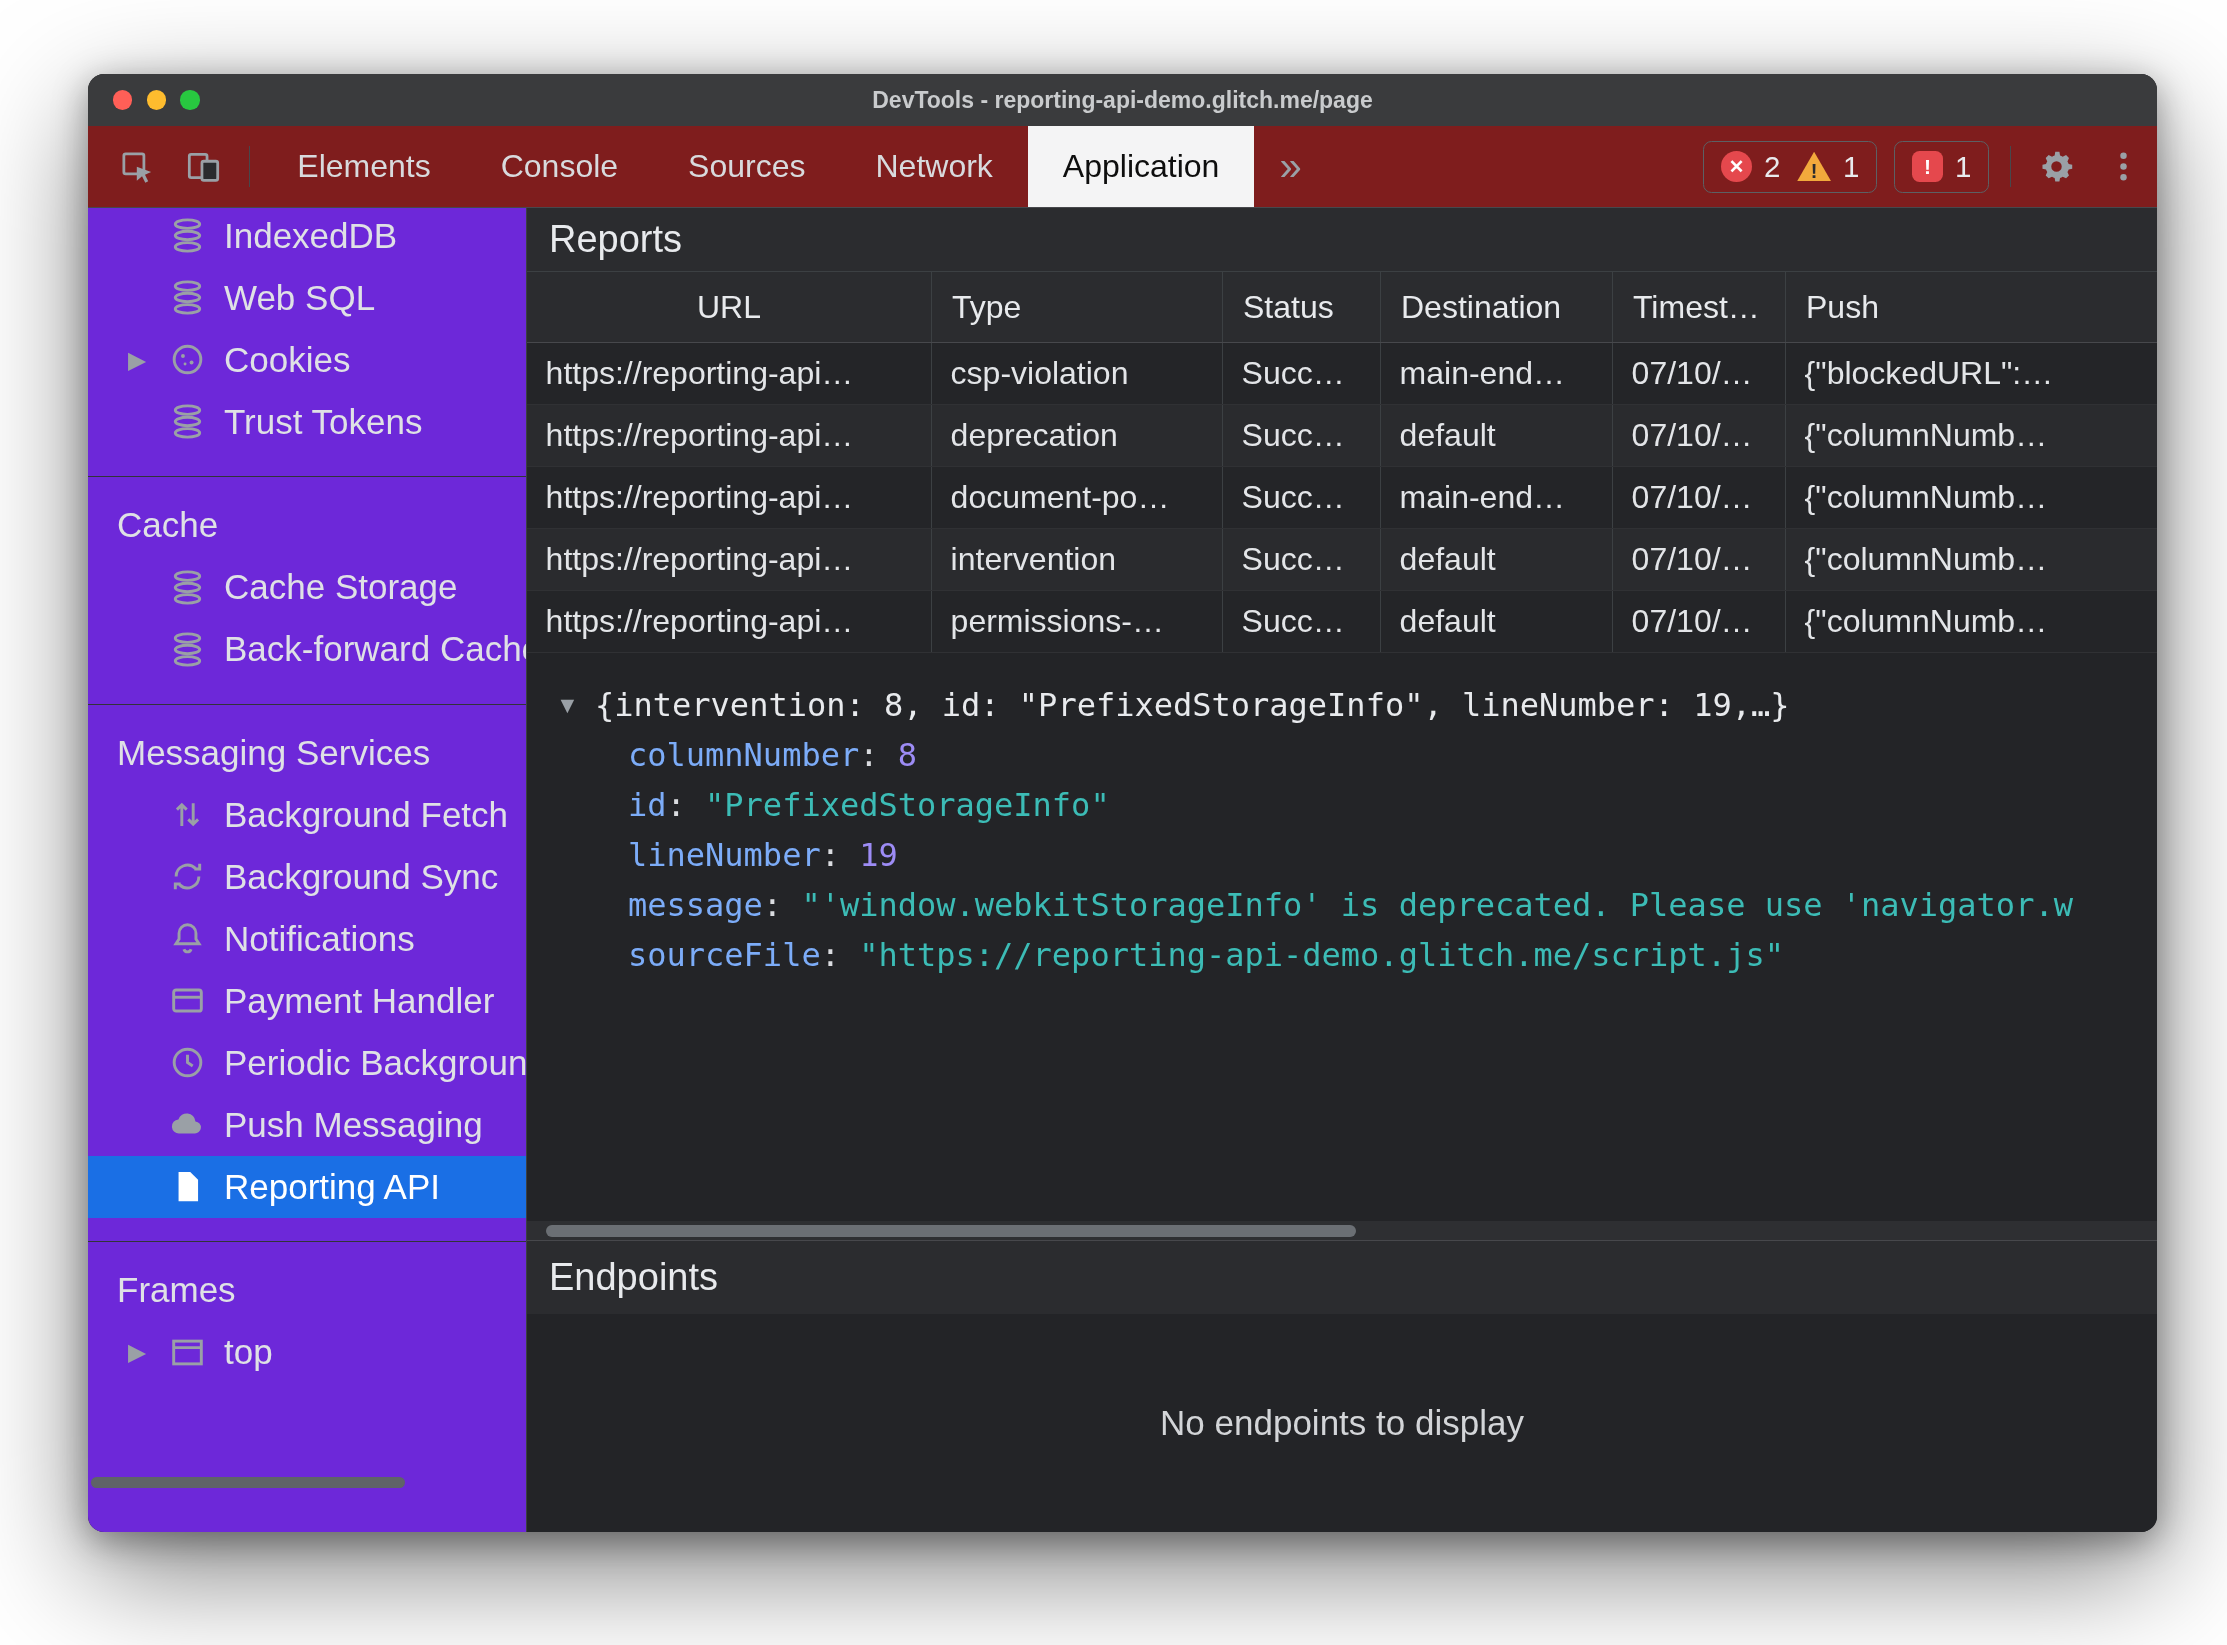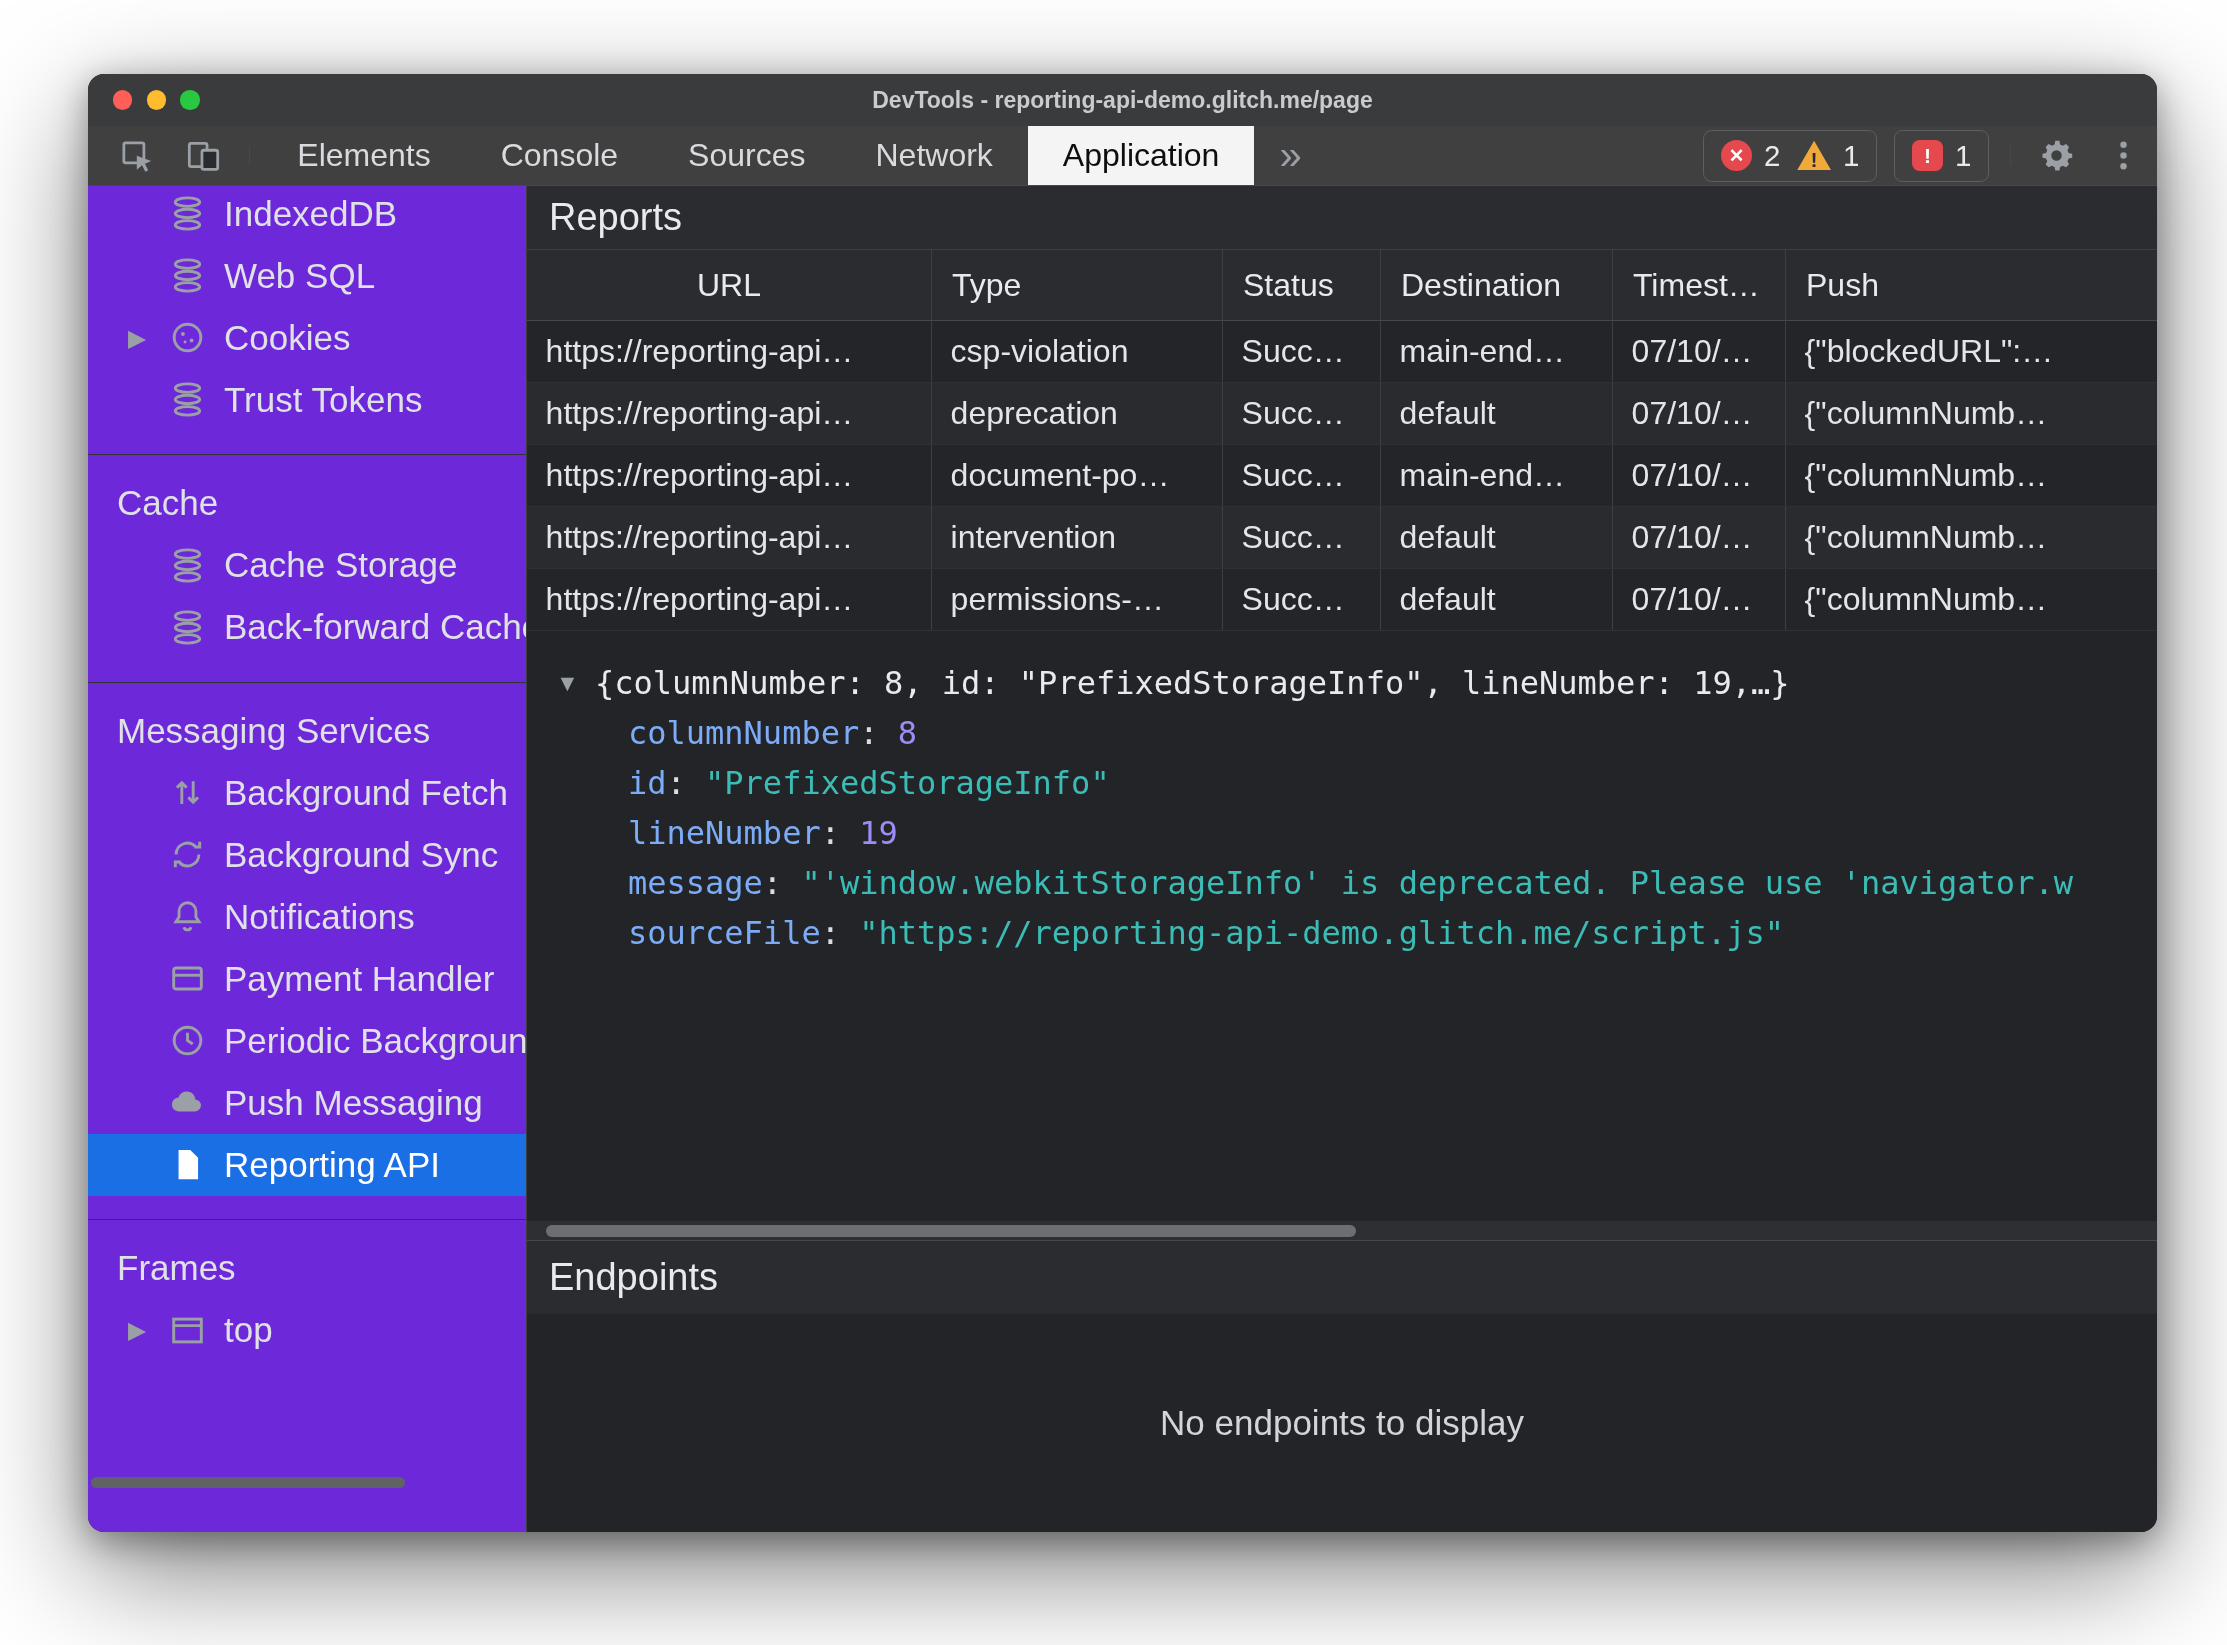--- a/index.html
+++ b/index.html
@@ -13,21 +13,21 @@
 
   
   .titlebar { height: 52px; flex: 0 0 auto; background: #3a3b3d; position: relative;
     display: flex; align-items: center; justify-content: center; }
   .lights { position: absolute; left: 25px; top: 0; bottom: 0; display: flex; align-items: center; gap: 14.3px; }
   .light { width: 19.4px; height: 19.4px; border-radius: 50%; display: inline-block; }
   .light.red { background: #ff5f57; } .light.yellow { background: #febc2e; } .light.green { background: #28c840; }
   .title { font-size: 23px; font-weight: 700; color: #c9cbcd; }
 
   
-  .toolbar { height: 60px; flex: 0 0 auto; background: #404040; border-bottom: 1.7px solid #47484c;
+  .toolbar { height: 82px; flex: 0 0 auto; background: #7f1d1d; border-bottom: 1.7px solid #47484c;
     display: flex; align-items: stretch; padding-left: 15px; }
   .tool-btn { background: none; border: none; padding: 0 15px; display: flex; align-items: center;
     color: #9aa0a6; cursor: pointer; }
   .ic { width: 37px; height: 37px; }
   .vdiv { width: 1.7px; background: #47484c; margin: 20px 11.8px; }
   .tab { display: flex; align-items: center; padding: 0 35px; font-size: 32px; color: #d8dadd; cursor: pointer; }
   .tab.selected { background: #f4f4f5; color: #0e0e0e; font-weight: 500; }
   .tab.more { font-size: 40px; color: #9aa0a6; padding: 0 25px; }
   .tab.more::before { content: "»"; }
   .spacer { flex: 1; }
@@ -402,21 +402,21 @@
         <div class="td">permissions-…</div>
         <div class="td">Succ…</div>
         <div class="td">default</div>
         <div class="td">07/10/…</div>
         <div class="td">{"columnNumb…</div>
       </div>
 
       <div class="json-area">
         <div class="j-line j-preview">
           <span class="caret"></span>
-          <span class="j-prev-text">{columnNumber: 8, id: "PrefixedStorageInfo", lineNumber: 19,…}</span>
+          <span class="j-prev-text">{intervention: 8, id: "PrefixedStorageInfo", lineNumber: 19,…}</span>
         </div>
         <div class="j-line">
           <span class="j-key">columnNumber</span><span class="j-num">8</span>
         </div>
         <div class="j-line">
           <span class="j-key">id</span><span class="j-str">"PrefixedStorageInfo"</span>
         </div>
         <div class="j-line">
           <span class="j-key">lineNumber</span><span class="j-num">19</span>
         </div>

